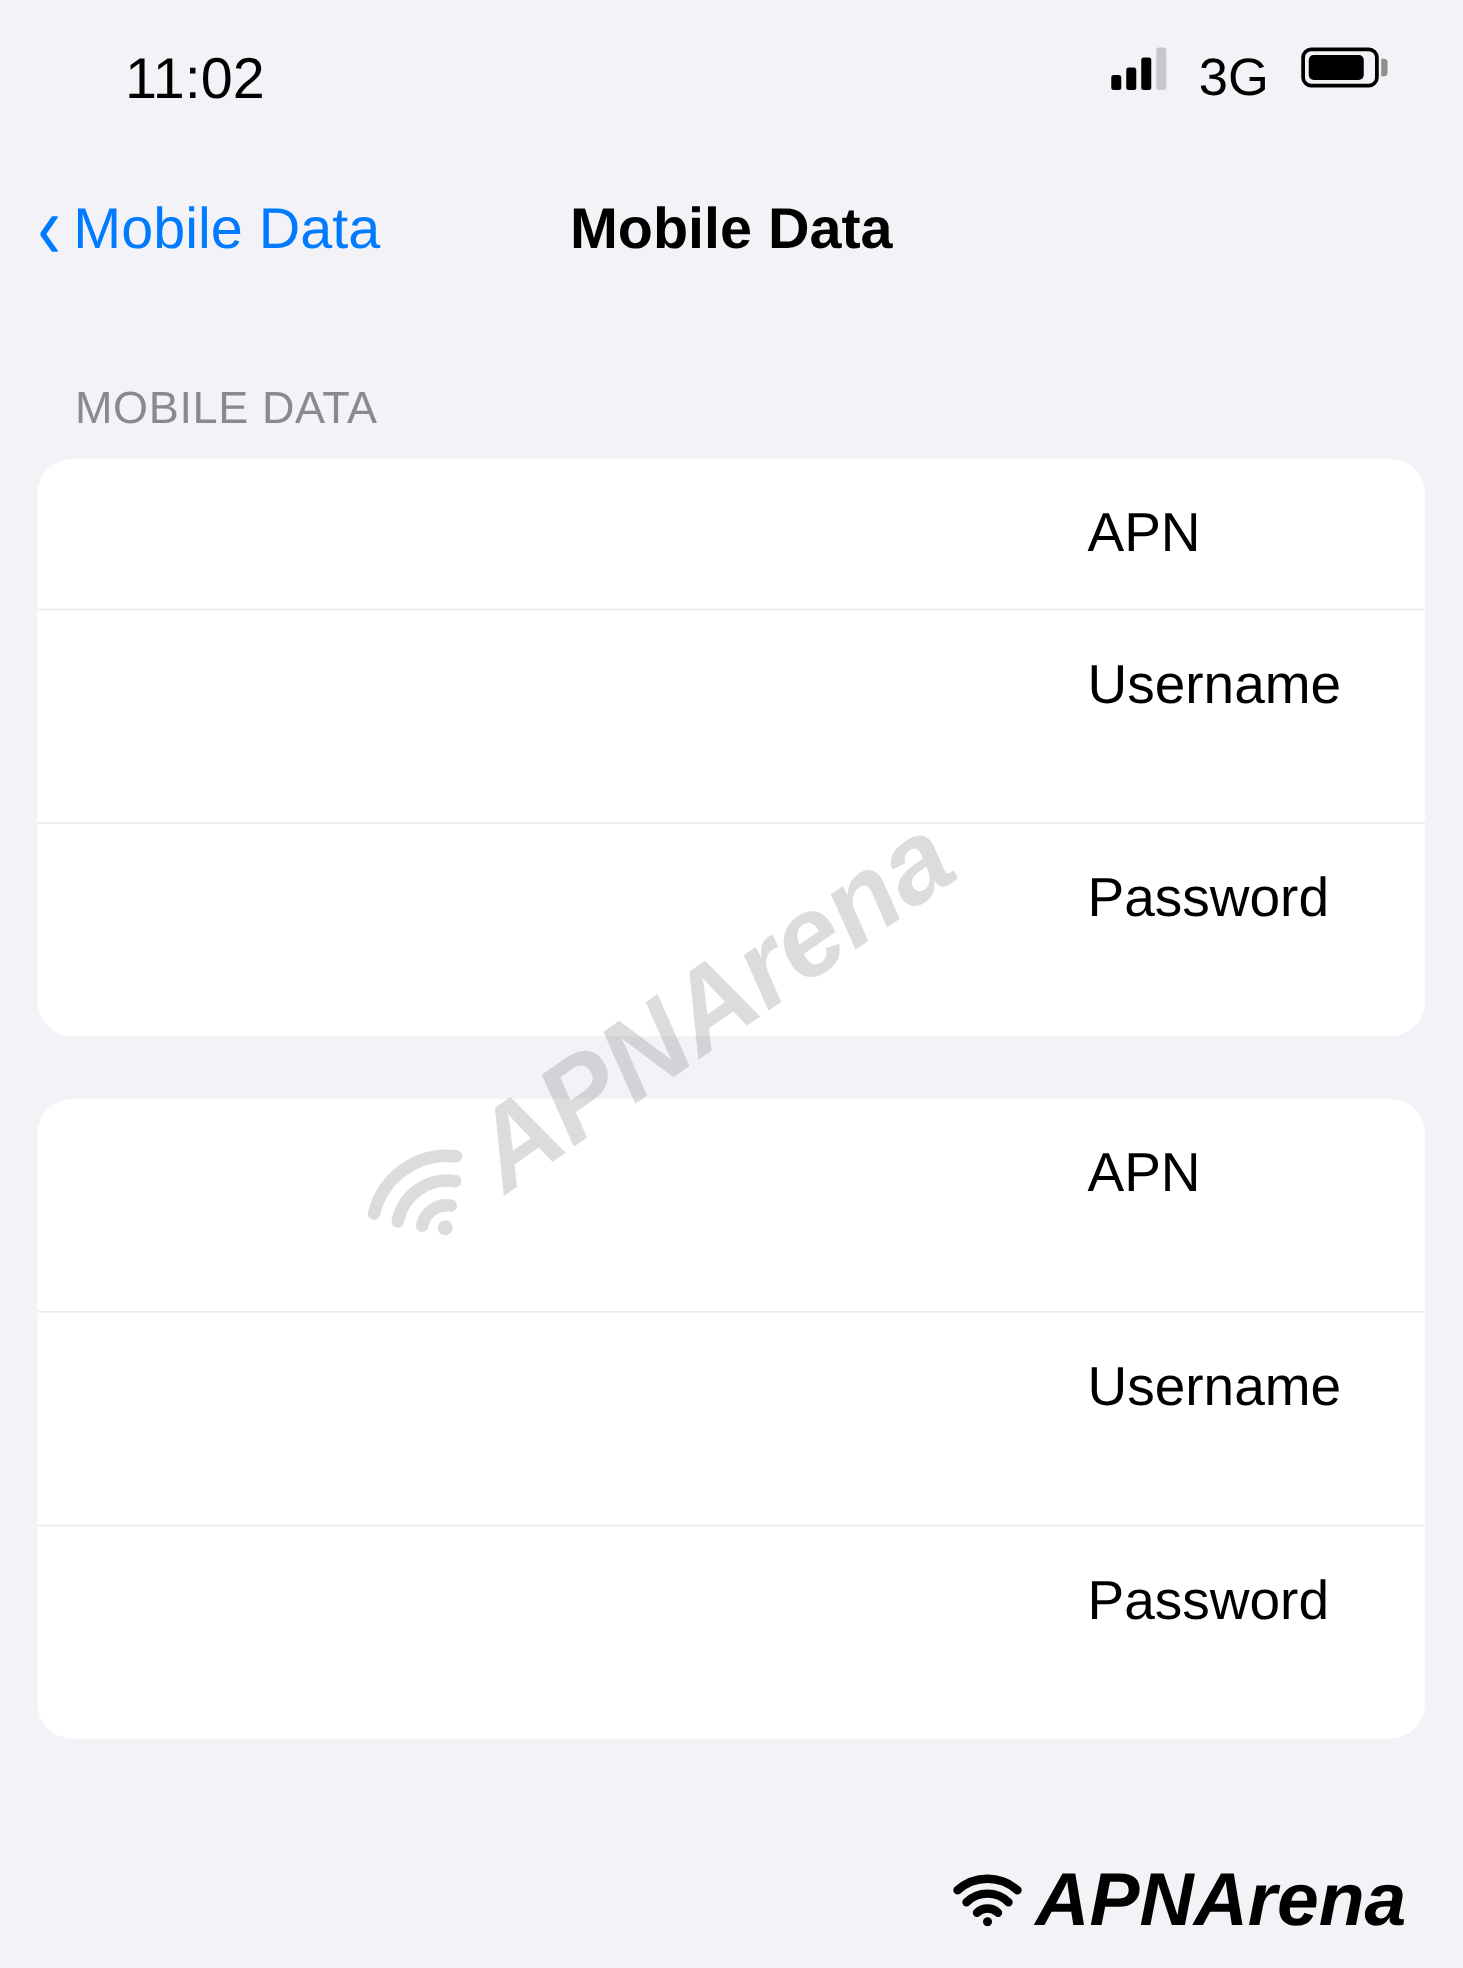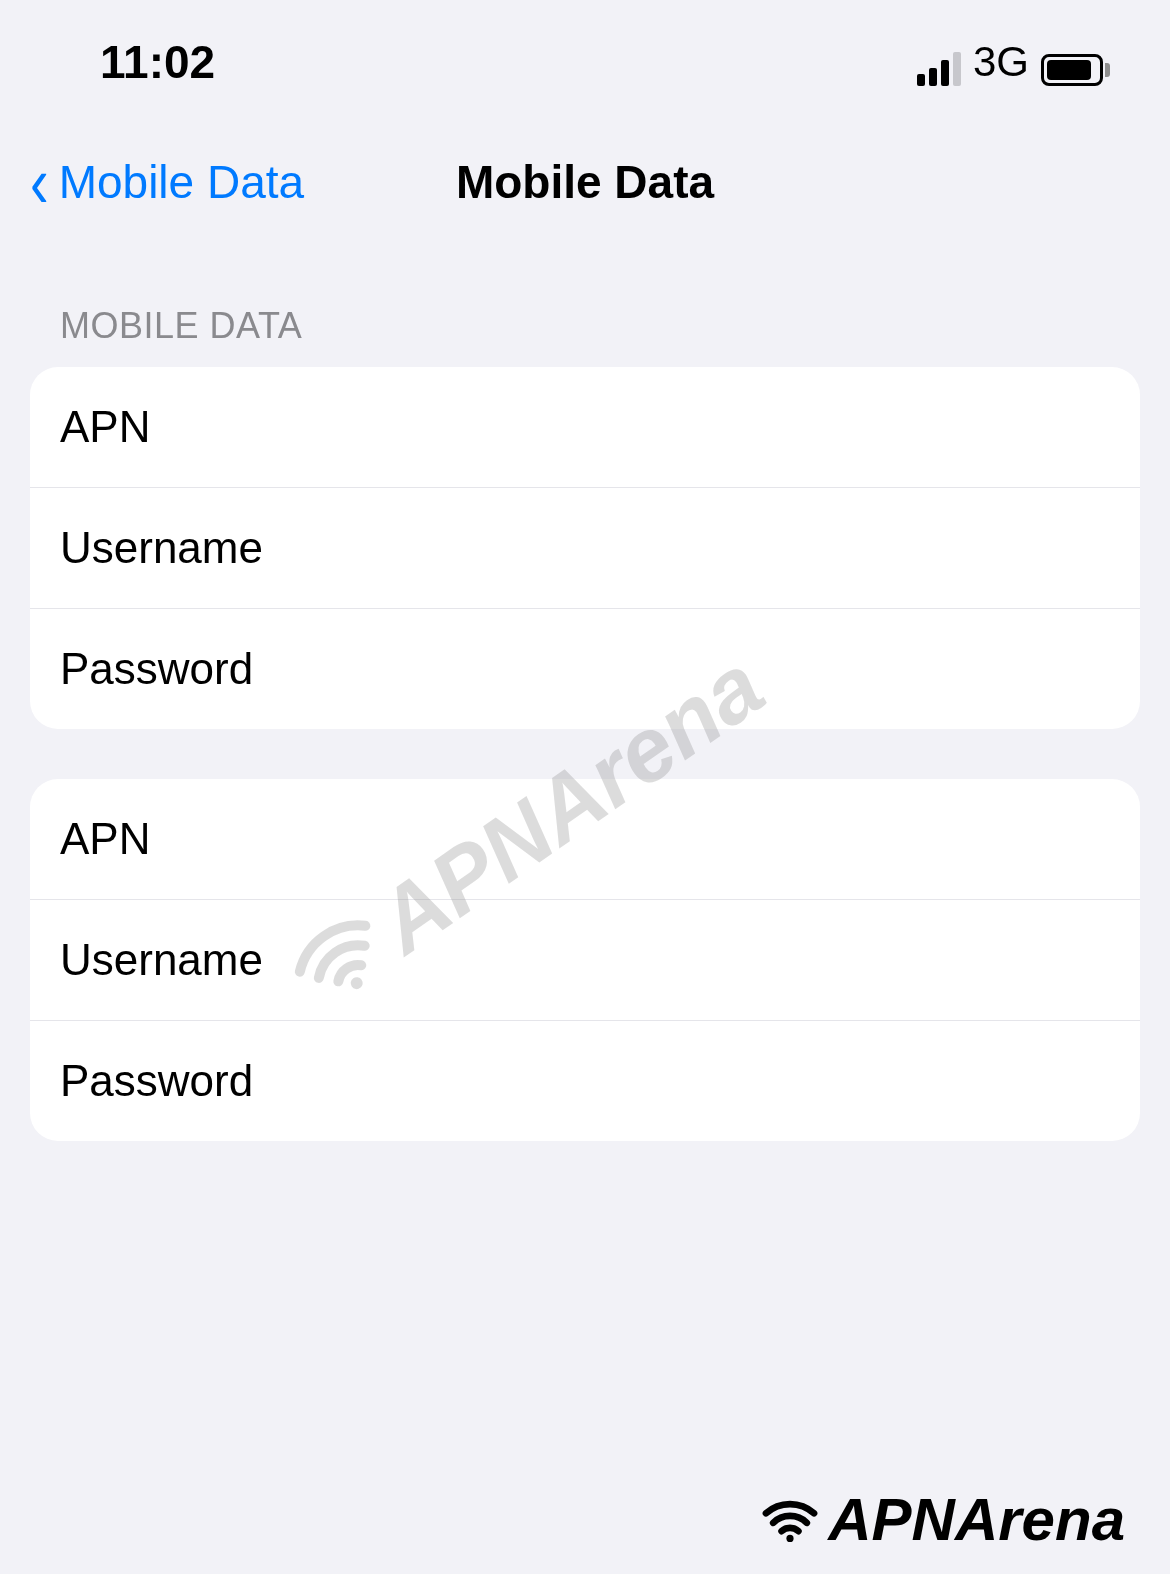--- a/index.html
+++ b/index.html
@@ -16,27 +16,27 @@
       overflow: hidden;
     }
     .status-bar {
       display: flex;
       justify-content: space-between;
       align-items: center;
       padding: 35px 60px 30px 100px;
     }
     .status-time {
       font-size: 46px;
-      font-weight: 700;
+      font-weight: 400;
       color: #000;
     }
     .status-right {
       display: flex;
-      align-items: flex-end;
-      gap: 12px;
+      align-items: flex-start;
+      gap: 26px;
     }
     .signal-bars {
       display: flex;
       align-items: flex-end;
       gap: 4px;
     }
     .signal-bar {
       width: 8px;
       background-color: #000;
       border-radius: 2px;
@@ -115,20 +115,21 @@
     .section-group {
       background-color: #fff;
       border-radius: 28px;
       overflow: hidden;
     }
     .form-row {
       display: flex;
       align-items: flex-end;
       padding: 35px 30px;
       border-bottom: 1px solid #e5e5ea;
+      flex-direction: column;
     }
     .form-row:last-child {
       border-bottom: none;
     }
     .form-label {
       font-size: 44px;
       color: #000;
       width: 240px;
       flex-shrink: 0;
     }

